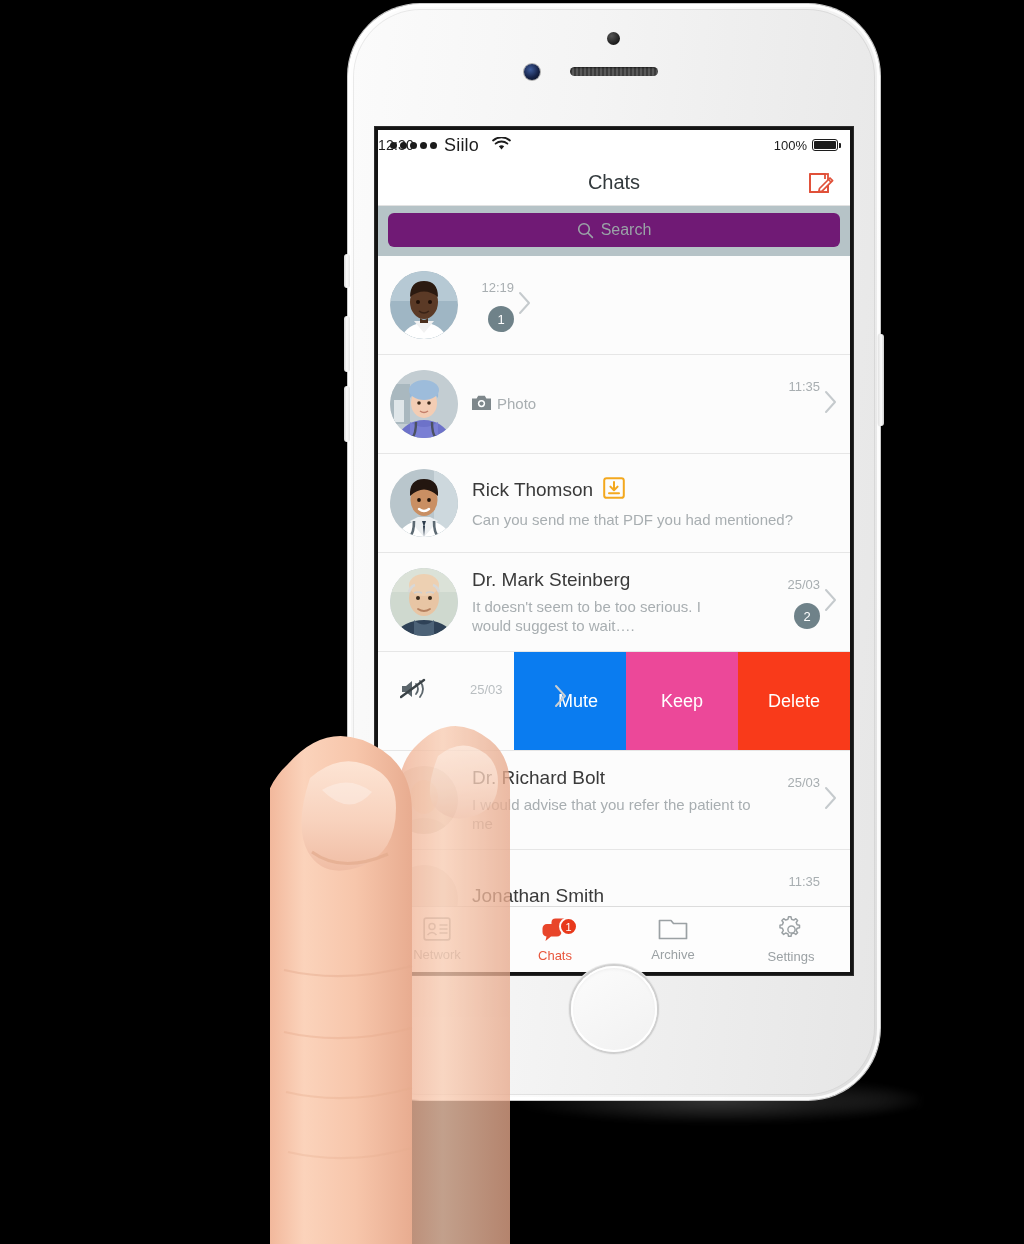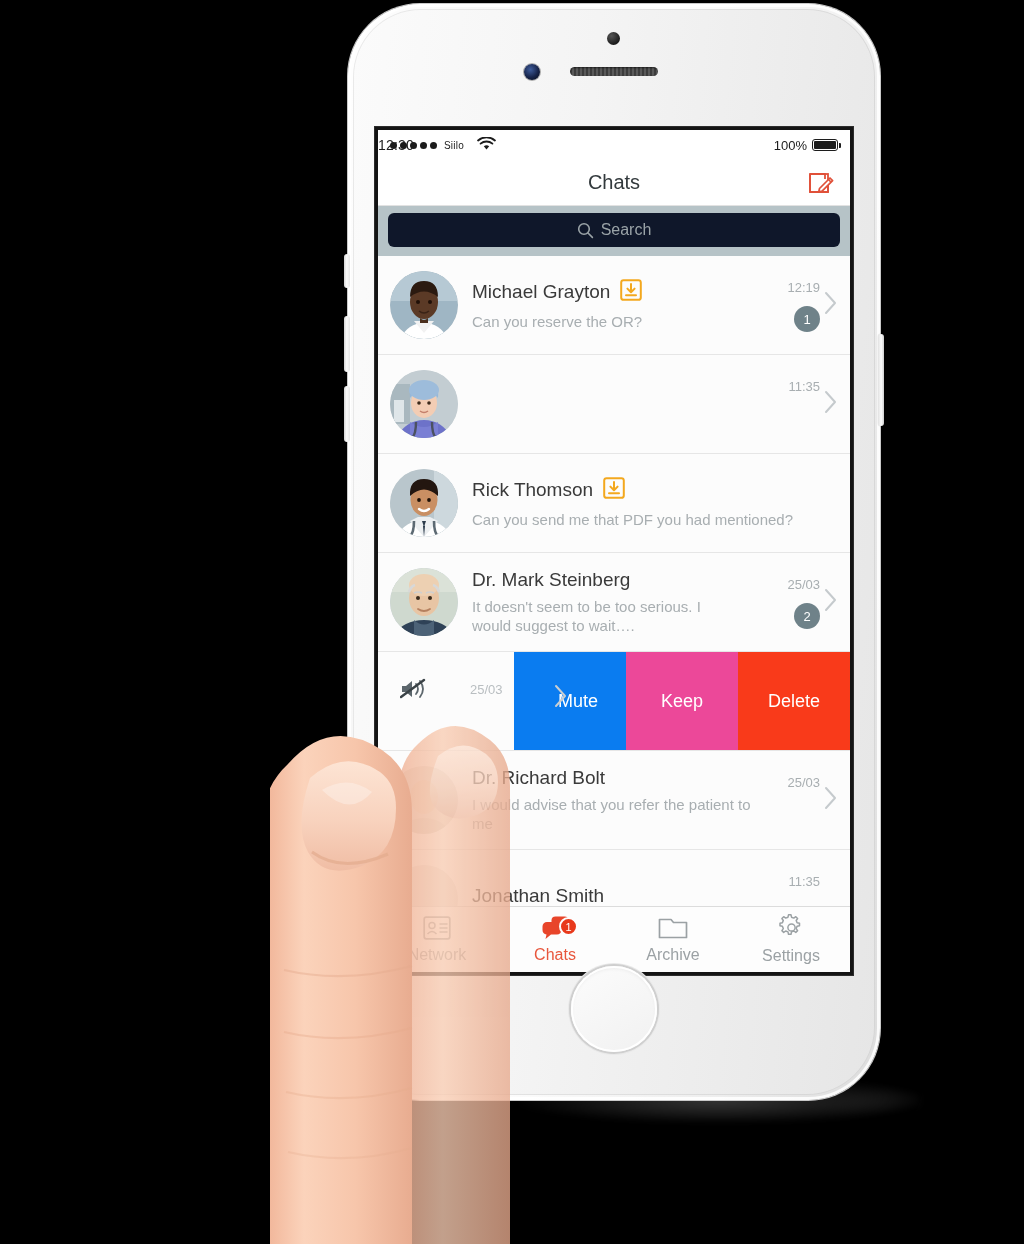--- a/index.html
+++ b/index.html
@@ -99,21 +99,21 @@
     height:30px;
     display:flex; align-items:center;
     padding:0 12px;
     font-size:14px; color:#1c1c1c;
     background:#fff;
     position:relative;
   }
   .sb-left{ display:flex; align-items:center; gap:7px; }
   .sig-dots{ display:flex; gap:3px; }
   .sig-dots i{ width:7px;height:7px;border-radius:50%;background:#1c1c1c;display:block; }
-  .carrier{ font-size:10px; letter-spacing:.2px; }
+  .carrier{ font-size:18px; letter-spacing:.2px; }
   .wifi{ margin-left:6px; }
   .sb-center{
     position:absolute; left:0; right:0; 
     font-size:14px; font-weight:400; letter-spacing:.2px;
   }
   .sb-right{ margin-left:auto; display:flex; align-items:center; gap:5px; font-size:13px; }
   .batt{
     width:26px;height:12px;border:1.4px solid #1c1c1c;border-radius:3px;
     padding:1.4px; position:relative;
   }
@@ -134,21 +134,21 @@
   #compose-button{
     position:absolute; right:14px; top:50%; transform:translateY(-50%);
     width:30px;height:30px;
   }
 
   
   #search-bar{
     background:#b6c3c7; padding:7px 10px 9px;
   }
   #search-field{
-    height:34px; background:#0f172a; border-radius:6px;
+    height:34px; background:#701a75; border-radius:6px;
     display:flex; align-items:center; justify-content:center; gap:7px;
     color:#9aa3a7; font-size:16px;
   }
 
   
   #chat-list{ background:#fff; position:relative; }
   .chat-row{
     display:flex; align-items:center;
     padding:0 12px 0 12px;
     height:99px;
@@ -215,21 +215,21 @@
     position:absolute; left:0; right:0; bottom:0;
     height:66px; background:#fdfdfd;
     border-top:0.5px solid #dcdcdc;
     display:flex;
   }
   .tab{
     flex:1; display:flex; flex-direction:column;
     align-items:center; justify-content:center; gap:2px;
     position:relative;
   }
-  .tab-label{ font-size:16px; color:#9ba1a4; }
+  .tab-label{ font-size:13px; color:#9ba1a4; }
   .tab.active .tab-label{ color:#e8563c; }
   .tab-badge{
     position:absolute; top:10px; left:50%; margin-left:4px;
     min-width:19px;height:19px;border-radius:10px;
     background:#e8391b; color:#fff; font-size:11px;
     display:flex;align-items:center;justify-content:center;
     border:2px solid #fdfdfd;
   }
 
   
@@ -330,35 +330,20 @@
               <path d="M10 68 q8-16 24-16 t24 16 Z" fill="#ffffff"></path>
               <path d="M24 50 l10 12 10-12 z" fill="#f2f2f2"></path>
               <ellipse cx="34" cy="31" rx="14" ry="17" fill="#5b3a26"></ellipse>
               <path d="M20 26 q14-11 28 0 q0-16 -14-16 t-14 16" fill="#2b1a10"></path>
               <circle cx="28" cy="31" r="2" fill="#201008"></circle>
               <circle cx="40" cy="31" r="2" fill="#201008"></circle>
               <path d="M29 40 q5 4 10 0" stroke="#3a2316" stroke-width="1.6" fill="none"></path>
               <path d="M30 47 q4 4 8 0 l0 5 -8 0z" fill="#4a2e1c"></path>
             </g>
           </svg>
-        </div>
-        <div class="row-main">
-          <div class="row-name">
-            <span>Michael Grayton</span>
-            <span class="dl-icon">
-              <svg width="22" height="22" viewBox="0 0 22 22">
-                <rect x="1.2" y="1.2" width="19.6" height="19.6" rx="2.4" stroke="#f3a81e" stroke-width="2" fill="none"></rect>
-                <path d="M11 5 v8 M7.4 9.6 L11 13.3 14.6 9.6" stroke="#f3a81e" stroke-width="2" fill="none" stroke-linecap="round" stroke-linejoin="round"></path>
-                <path d="M6 16.2 h10" stroke="#f3a81e" stroke-width="2" stroke-linecap="round"></path>
-              </svg>
-            </span>
-          </div>
-          <div class="row-msg">
-            <span>Can you reserve the OR?</span>
-          </div>
         </div>
         <div class="row-right">
           <span class="row-time">12:19</span>
           <span class="badge">1</span>
           <span class="chevron">
             <svg width="14" height="24" viewBox="0 0 14 24">
                 <path d="M2 2 L11 12 L2 22" stroke="#c5cacd" stroke-width="2" fill="none" stroke-linecap="round" stroke-linejoin="round"></path>
               </svg>
           </span>
         </div>
@@ -382,20 +367,30 @@
               <path d="M20 28 q14-16 28 0 q2-16 -14-17 t-14 17" fill="#96b7d8"></path>
               <ellipse cx="34" cy="20" rx="15" ry="10" fill="#9dbcdb"></ellipse>
               <circle cx="29" cy="33" r="1.8" fill="#3c2a1c"></circle>
               <circle cx="39" cy="33" r="1.8" fill="#3c2a1c"></circle>
               <path d="M30 41 q4 3 8 0" stroke="#c4806c" stroke-width="1.5" fill="none"></path>
               <path d="M26 52 q0 12 -4 16 M42 52 q0 12 4 16" stroke="#4b5161" stroke-width="2.4" fill="none"></path>
             </g>
           </svg>
         </div>
         <div class="row-main">
+          <div class="row-msg">
+            <span style="margin-top:1px">
+              <svg width="19" height="15" viewBox="0 0 19 15">
+                <path d="M0 3.4 h4.6 L6.2 .8 h6.6 L14.4 3.4 H19 V15 H0 Z" fill="#7e878b"></path>
+                <circle cx="9.5" cy="8.6" r="3.6" fill="#fff"></circle>
+                <circle cx="9.5" cy="8.6" r="2.1" fill="#7e878b"></circle>
+              </svg>
+            </span>
+            <span>Photo</span>
+          </div>
         </div>
         <div class="row-right">
           <span class="row-time">11:35</span>
           <span class="chevron">
             <svg width="14" height="24" viewBox="0 0 14 24">
                 <path d="M2 2 L11 12 L2 22" stroke="#c5cacd" stroke-width="2" fill="none" stroke-linecap="round" stroke-linejoin="round"></path>
               </svg>
           </span>
         </div>
       </div>

